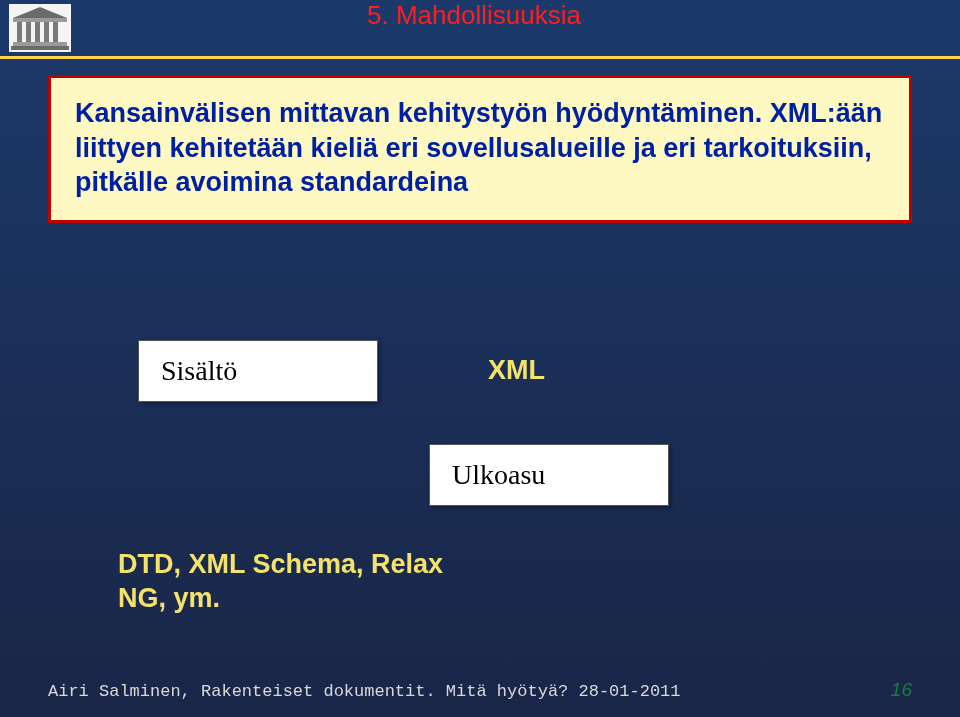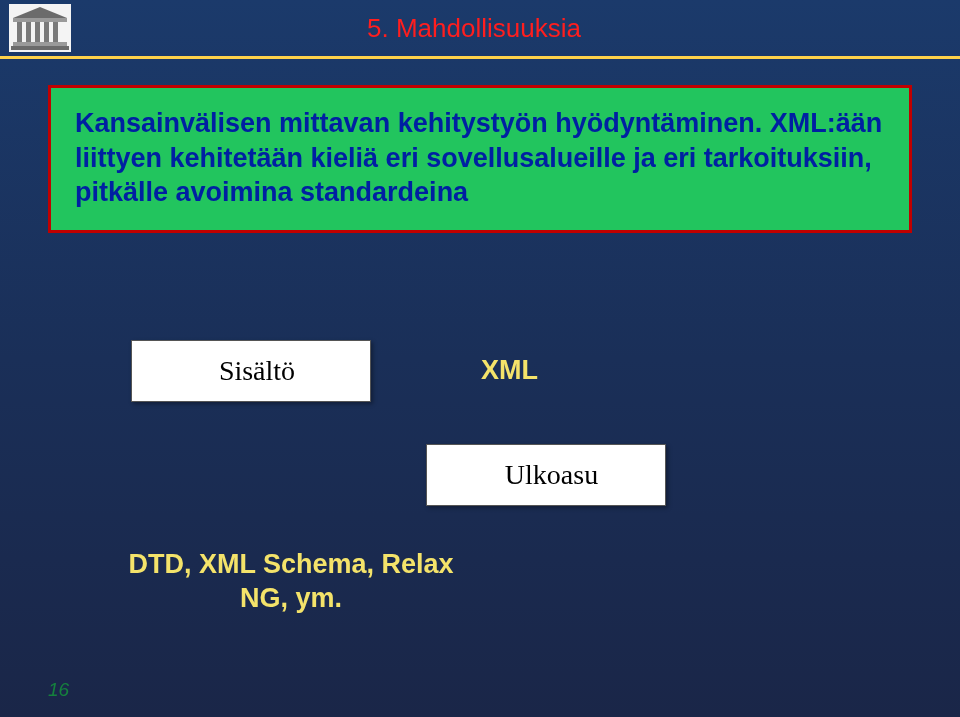--- a/index.html
+++ b/index.html
@@ -7,21 +7,21 @@
   body {
     background: linear-gradient(180deg, #1b3a6b 0%, #1a2f58 50%, #1a2648 100%);
     font-family: Arial, Helvetica, sans-serif;
     position: relative;
   }
   .header-bar {
     position: absolute;
     top: 0; left: 0; right: 16px;
     height: 56px;
     display: flex;
-    align-items: center;
+    align-items: flex-start;
   }
   .logo {
     width: 72px;
     height: 56px;
     display: flex;
     align-items: center;
     justify-content: center;
     margin-left: 4px;
   }
   .title-area {
@@ -34,40 +34,39 @@
   }
   .hr {
     position: absolute;
     top: 56px;
     left: 0; right: 0;
     height: 3px;
     background: #ffd24a;
   }
   .main-box {
     position: absolute;
-    top: 85px;
+    top: 75px;
     left: 48px;
     right: 48px;
-    background: #22c55e;
+    background: #fef9c3;
     border: 3px solid #c00000;
     padding: 18px 24px 20px 24px;
   }
   .main-box p {
     color: #0020a2;
     font-size: 27px;
     font-weight: bold;
     line-height: 1.28;
     font-family: Arial, Helvetica, sans-serif;
   }
   .row {
     position: absolute;
-    left: 1px; right: 0;
+    left: 8px; right: 0;
     display: flex;
     align-items: center;
-    text-align: center;
   }
   .row-box {
     background: #ffffff;
     border: 1px solid #555;
     box-shadow: 2px 2px 4px rgba(0,0,0,0.35);
     font-size: 28px;
     color: #000;
     padding: 14px 10px 14px 22px;
     width: 240px;
     margin-left: 130px;
@@ -141,14 +140,15 @@
 
 <div class="row row2">
   <div class="row-box">Ulkoasu</div>
 </div>
 
 <div class="row row3">
   <div class="row-label" style="max-width:360px;">DTD, XML Schema, Relax NG, ym.</div>
 </div>
 
 <div class="footer">
+  <span>Airi Salminen, Rakenteiset dokumentit. Mitä hyötyä? 28-01-2011</span>
   <span class="pagenum">16</span>
 </div>
 
 </body></html>

